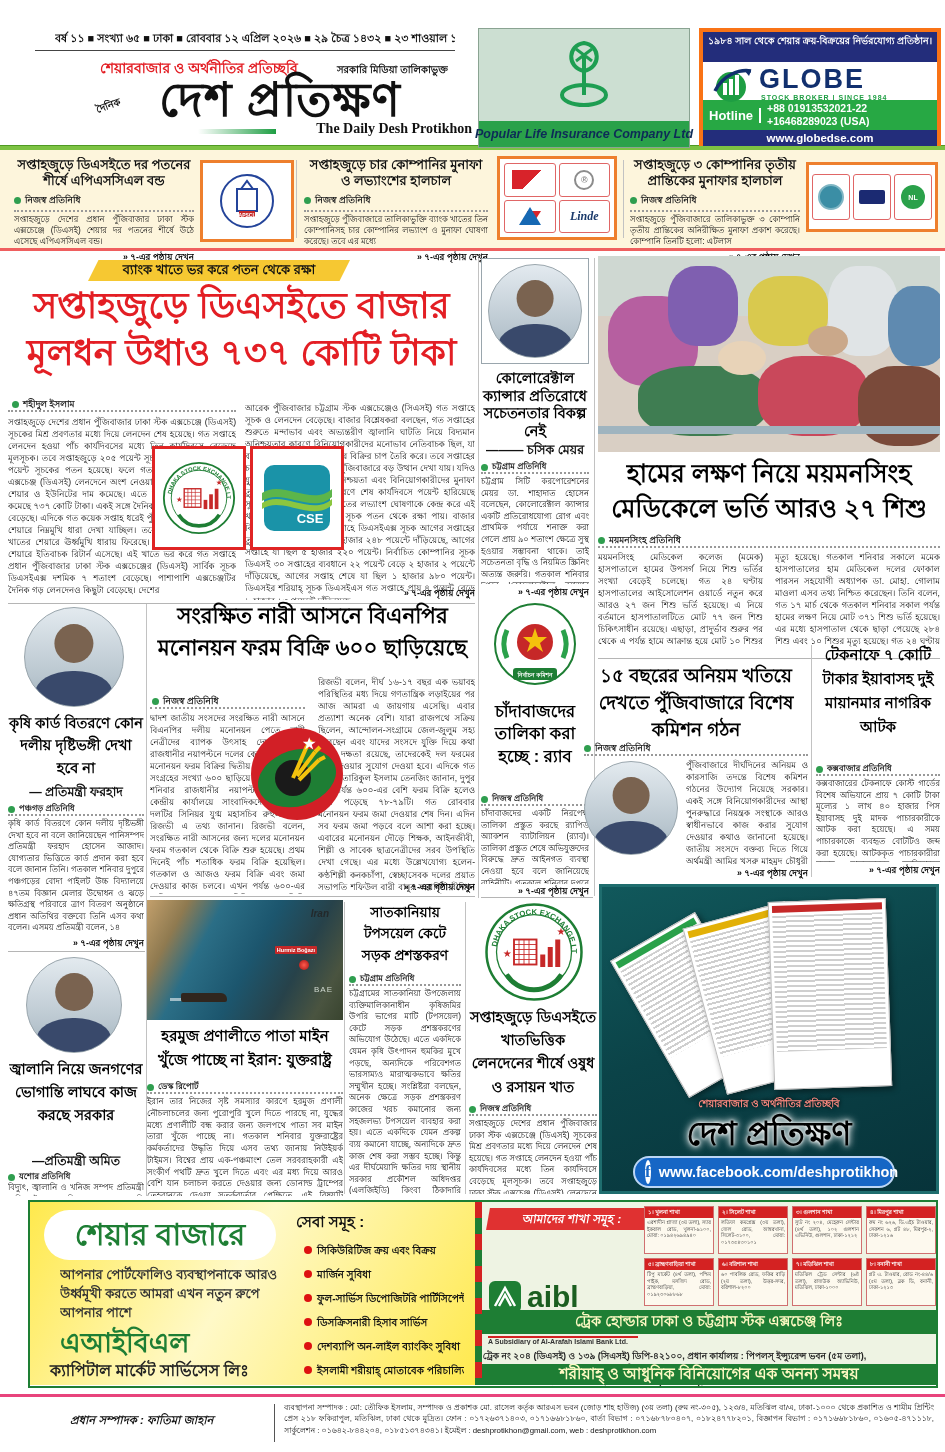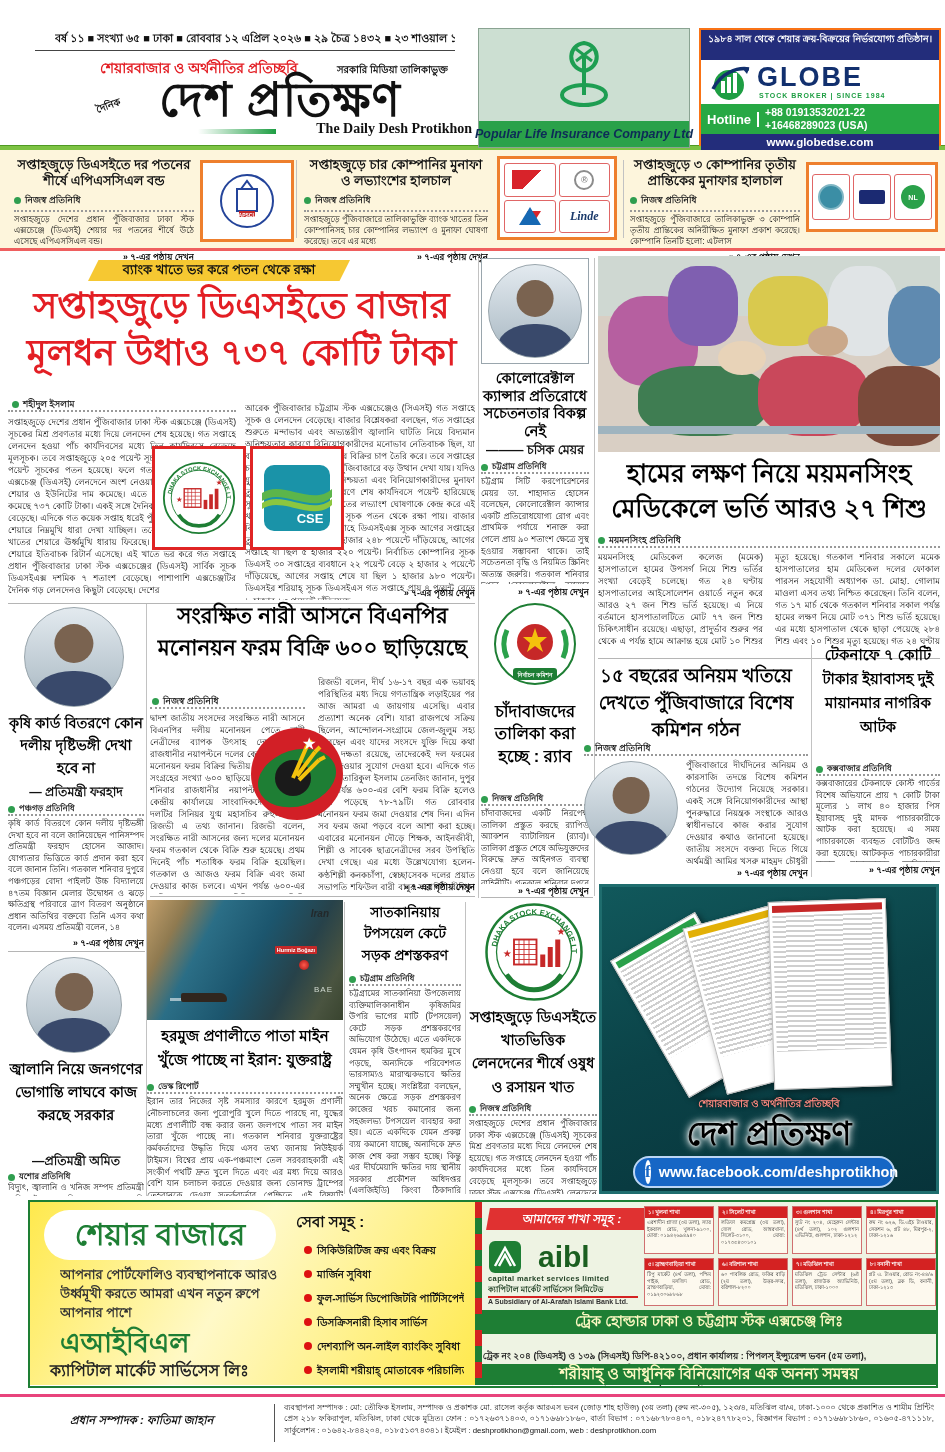--- a/index.html
+++ b/index.html
@@ -69,23 +69,23 @@
       <ellipse cx="30" cy="58" rx="22" ry="10" fill="none" stroke="#1e9e52" stroke-width="4"></ellipse>
       <path d="M30 58 V20" stroke="#1e9e52" stroke-width="4" fill="none"></path>
       <path d="M30 34 C12 30 14 8 30 6 C46 8 48 30 30 34 Z" fill="none" stroke="#1e9e52" stroke-width="4"></path>
       <path d="M22 24 L38 12 M38 24 L22 12" stroke="#1e9e52" stroke-width="3"></path>
     </svg>
     <div class="abs" style="left:0;bottom:0;width:210px;height:26px;background:#2aa14a;display:flex;align-items:center;justify-content:center;">
       <span style="color:#0d2b57;font-weight:bold;font-style:italic;font-size:12.5px;white-space:nowrap;">Popular Life Insurance Company Ltd</span>
     </div>
   </div>
 
-  <div class="abs" style="left:699px;top:28px;width:242px;height:118px;background:#fff;border:2px solid #f97316;box-sizing:border-box;">
+  <div class="abs" style="left:699px;top:28px;width:242px;height:118px;background:#fff;border:4px solid #f97316;box-sizing:border-box;">
     <div style="background:#232d7b;color:#fff;font-weight:bold;font-size:9.5px;text-align:center;padding:3px 2px;line-height:1.3;height:24px;overflow:hidden;">১৯৮৪ সাল থেকে শেয়ার ক্রয়-বিক্রয়ের নির্ভরযোগ্য প্রতিষ্ঠান।</div>
-    <div style="position:relative;height:44px;">
+    <div style="position:relative;height:38px;">
       <svg class="abs" style="left:8px;top:3px;" width="44" height="38" viewBox="0 0 44 38">
         <circle cx="20" cy="22" r="15" fill="#1e9e43"></circle>
         <rect x="12" y="18" width="4" height="12" fill="#fff"></rect>
           <rect x="18" y="14" width="4" height="16" fill="#fff"></rect>
           <rect x="24" y="10" width="4" height="20" fill="#fff"></rect>
         <path d="M4 26 C12 10 28 4 40 6" stroke="#12306e" stroke-width="3.5" fill="none"></path>
         <path d="M40 6 l-7 -1 l5 6 z" fill="#12306e"></path>
       </svg>
       <div class="abs" style="left:56px;top:2px;font-size:27px;font-weight:900;color:#12306e;letter-spacing:2px;">GLOBE</div>
       <div class="abs" style="left:58px;top:32px;font-size:7px;font-weight:bold;color:#1e9e43;letter-spacing:1px;white-space:nowrap;">STOCK BROKER   |   SINCE 1984</div>
@@ -386,21 +386,21 @@
         <li>মার্জিন সুবিধা</li>
         <li>ফুল-সার্ভিস ডিপোজিটরি পার্টিসিপেন্ট</li>
         <li>ডিসক্রিসনারী হিসাব সার্ভিস</li>
         <li>দেশব্যাপি অন-লাইল ব্যাংকিং সুবিধা</li>
         <li>ইসলামী শরীয়াহ্ মোতাবেক পরিচালিত</li>
       </ul>
     </div>
 
     <div class="abs ctr" style="left:458px;top:6px;width:168px;height:22px;background:#e03131;color:#fff;font-weight:bold;font-size:12px;line-height:22px;transform:skewX(-10deg);">আমাদের শাখা সমূহ :</div>
     <div class="abs" style="left:458px;top:38px;width:150px;">
-      <div style="display:flex;align-items:center;gap:16px;">
+      <div style="display:flex;align-items:center;gap:5px;margin-top:40px;">
         <svg width="34" height="34" viewBox="0 0 34 34">
           <rect x="1" y="1" width="32" height="32" rx="6" fill="#1e7e34"></rect>
           <path d="M7 26 L17 8 L27 26 M11 26 L17 15 L23 26" stroke="#fff" stroke-width="2.5" fill="none"></path>
         </svg>
         <span style="font-size:30px;font-weight:900;color:#1b5e20;line-height:1;">aibl</span>
       </div>
       <div class="smallcap">capital market services limited</div>
       <div style="font-size:8px;font-weight:bold;color:#1b3b1f;border-bottom:2px solid #d42222;white-space:nowrap;overflow:hidden;">ক্যাপিটাল মার্কেট সার্ভিসেস লিমিটেড</div>
       <div style="font-size:7px;font-weight:bold;color:#333;white-space:nowrap;overflow:hidden;">A Subsidiary of Al-Arafah Islami Bank Ltd.</div>
     </div>

